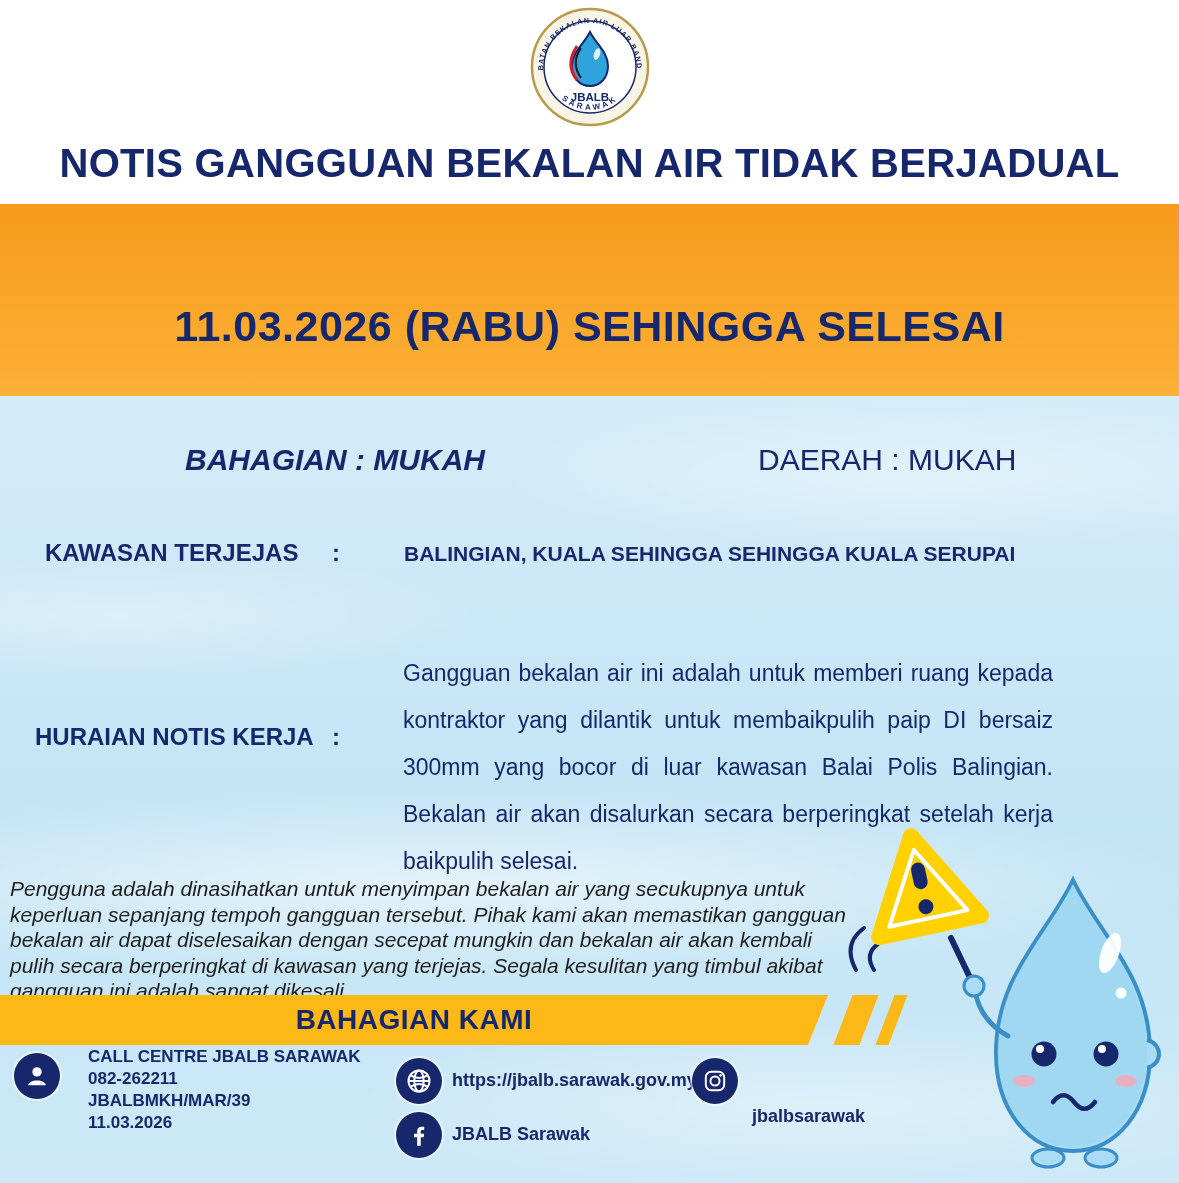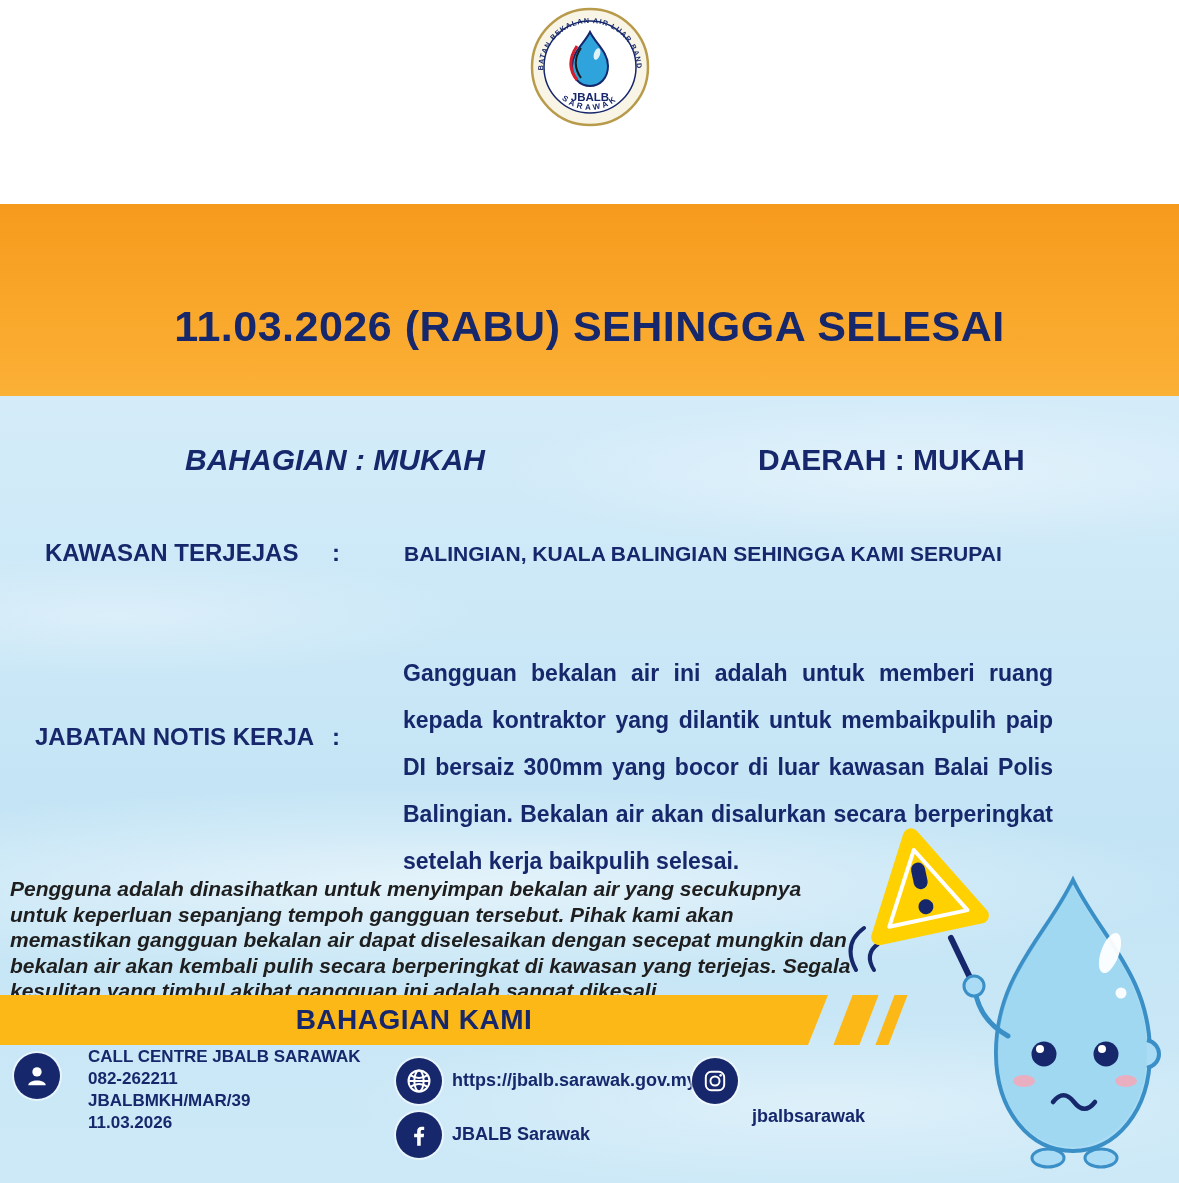--- a/index.html
+++ b/index.html
@@ -25,33 +25,33 @@
     position:absolute;top:396px;left:0;width:1179px;height:787px;
     background-image:
       radial-gradient(620px 110px at 78% 10%,rgba(255,255,255,.38),rgba(255,255,255,0) 70%),
       radial-gradient(520px 90px at 10% 28%,rgba(255,255,255,.30),rgba(255,255,255,0) 70%),
       radial-gradient(1000px 130px at 38% 62%,rgba(255,255,255,.55),rgba(255,255,255,0) 75%),
       radial-gradient(700px 120px at 70% 90%,rgba(255,255,255,.35),rgba(255,255,255,0) 70%),
       linear-gradient(180deg,#d4ecf9 0%,#c3e4f5 55%,#cde9f7 100%);
   }
   .navy{color:#16276b;}
   .bahagian{position:absolute;top:443px;left:185px;font-size:30px;font-weight:800;font-style:italic;}
-  .daerah{position:absolute;top:443px;left:758px;font-size:30px;font-weight:700;}
+  .daerah{position:absolute;top:443px;left:758px;font-size:30px;font-weight:400;}
   .kawasan-label{position:absolute;top:539px;left:45px;font-size:24px;font-weight:800;}
   .kawasan-colon{position:absolute;top:539px;left:332px;font-size:24px;font-weight:800;}
   .kawasan-value{position:absolute;top:542px;left:404px;width:700px;font-size:21px;font-weight:800;}
   .huraian-label{position:absolute;top:723px;left:35px;font-size:24px;font-weight:800;}
   .huraian-colon{position:absolute;top:723px;left:332px;font-size:24px;font-weight:800;}
   .huraian-text{
     position:absolute;top:650px;left:403px;width:650px;margin:0;
-    font-size:23px;font-weight:700;line-height:47px;text-align:justify;color:#16276b;
+    font-size:23px;font-weight:400;line-height:47px;text-align:justify;color:#16276b;
   }
   .disclaimer{
     position:absolute;top:876px;left:10px;width:842px;margin:0;
-    font-size:21px;font-style:italic;font-weight:700;color:#1e1e1e;line-height:25.5px;
+    font-size:21px;font-style:italic;font-weight:400;color:#1e1e1e;line-height:25.5px;
   }
   
   .hubungi-bar{
     position:absolute;top:995px;left:0;width:828px;height:50px;background:#fcb816;
     clip-path:polygon(0 0,100% 0,calc(100% - 20px) 100%,0 100%);
     display:flex;align-items:center;justify-content:center;
   }
   .hubungi-text{font-size:28px;font-weight:800;color:#16276b;letter-spacing:.5px;}
   .stripe{position:absolute;top:995px;height:50px;background:#fcb816;transform:skewX(-21deg);}
   .stripe-1{left:843px;width:26px;}
@@ -93,35 +93,36 @@
         <textPath href="#arcBot" startOffset="50%" text-anchor="middle">SARAWAK</textPath>
       </text>
       <path d="M61 26 C 67 38, 79 46, 79 60 C 79 72, 71 80, 61 80 C 51 80, 43 72, 43 60 C 43 46, 55 38, 61 26 Z" fill="#2ea3dc" stroke="#16276b" stroke-width="2"></path>
       <path d="M48 40 C 40 52, 40 64, 48 74" fill="none" stroke="#d01e2f" stroke-width="3"></path>
       <path d="M52 42 C 45 52, 45 62, 52 72" fill="none" stroke="#1a1a1a" stroke-width="2"></path>
       <ellipse cx="68" cy="48" rx="3" ry="6" fill="#ffffff" opacity="0.85" transform="rotate(18 68 48)"></ellipse>
       <text x="61" y="95" text-anchor="middle" font-size="11.5" font-weight="bold" fill="#16276b">JBALB</text>
     </svg>
   </div>
 
+  <div class="title">NOTIS GANGGUAN BEKALAN AIR TIDAK BERJADUAL</div>
 
   <div class="banner">
     <div class="banner-text">11.03.2026 (RABU) SEHINGGA SELESAI</div>
   </div>
 
   <div class="blue-bg"></div>
 
   <div class="bahagian navy">BAHAGIAN : MUKAH</div>
   <div class="daerah navy">DAERAH : MUKAH</div>
 
   <div class="kawasan-label navy">KAWASAN TERJEJAS</div>
   <div class="kawasan-colon navy">:</div>
-  <div class="kawasan-value navy">BALINGIAN, KUALA BALINGIAN SEHINGGA KAMI SERUPAI</div>
-
-  <div class="huraian-label navy">JABATAN NOTIS KERJA</div>
+  <div class="kawasan-value navy">BALINGIAN, KUALA SEHINGGA SEHINGGA KUALA SERUPAI</div>
+
+  <div class="huraian-label navy">HURAIAN NOTIS KERJA</div>
   <div class="huraian-colon navy">:</div>
   <p class="huraian-text">Gangguan bekalan air ini adalah untuk memberi ruang kepada kontraktor yang dilantik untuk membaikpulih paip DI bersaiz 300mm yang bocor di luar kawasan Balai Polis Balingian. Bekalan air akan disalurkan secara berperingkat setelah kerja baikpulih selesai.</p>
 
   <p class="disclaimer">Pengguna adalah dinasihatkan untuk menyimpan bekalan air yang secukupnya untuk keperluan sepanjang tempoh gangguan tersebut. Pihak kami akan memastikan gangguan bekalan air dapat diselesaikan dengan secepat mungkin dan bekalan air akan kembali pulih secara berperingkat di kawasan yang terjejas. Segala kesulitan yang timbul akibat gangguan ini adalah sangat dikesali.</p>
 
   <div class="hubungi-bar">
     <span class="hubungi-text">BAHAGIAN KAMI</span>
   </div>
   <div class="stripe stripe-1"></div>
   <div class="stripe stripe-2"></div>

